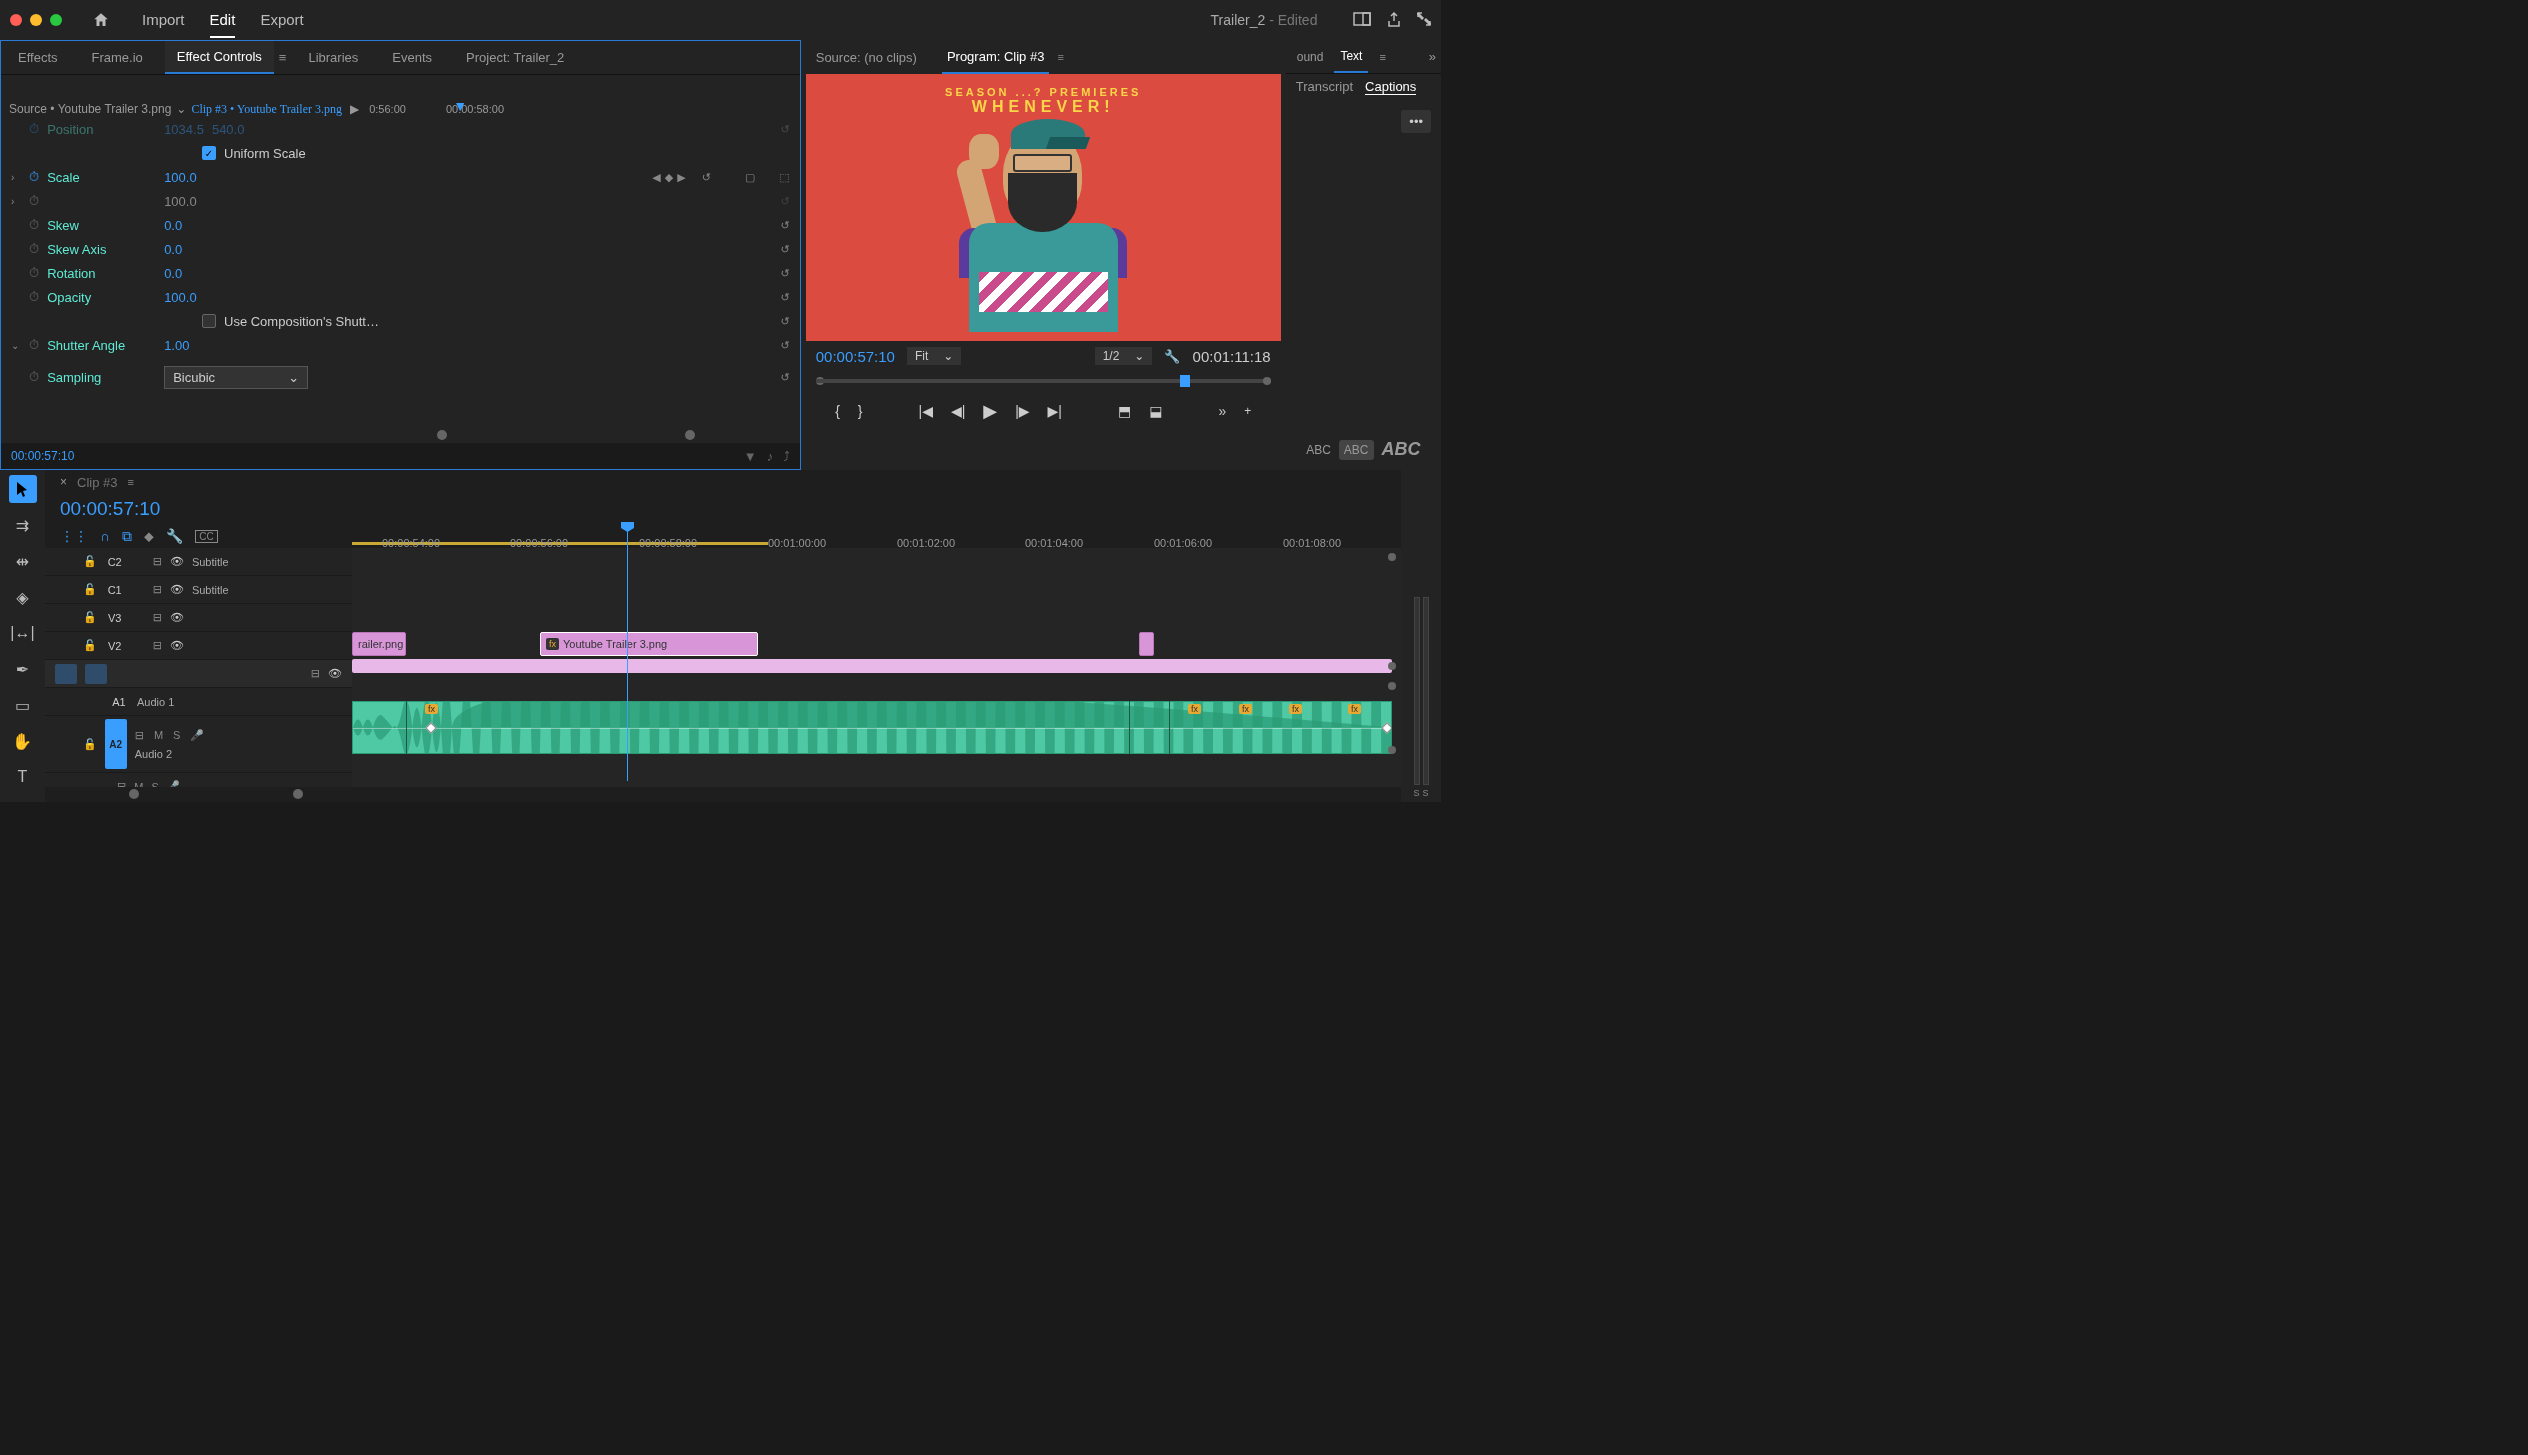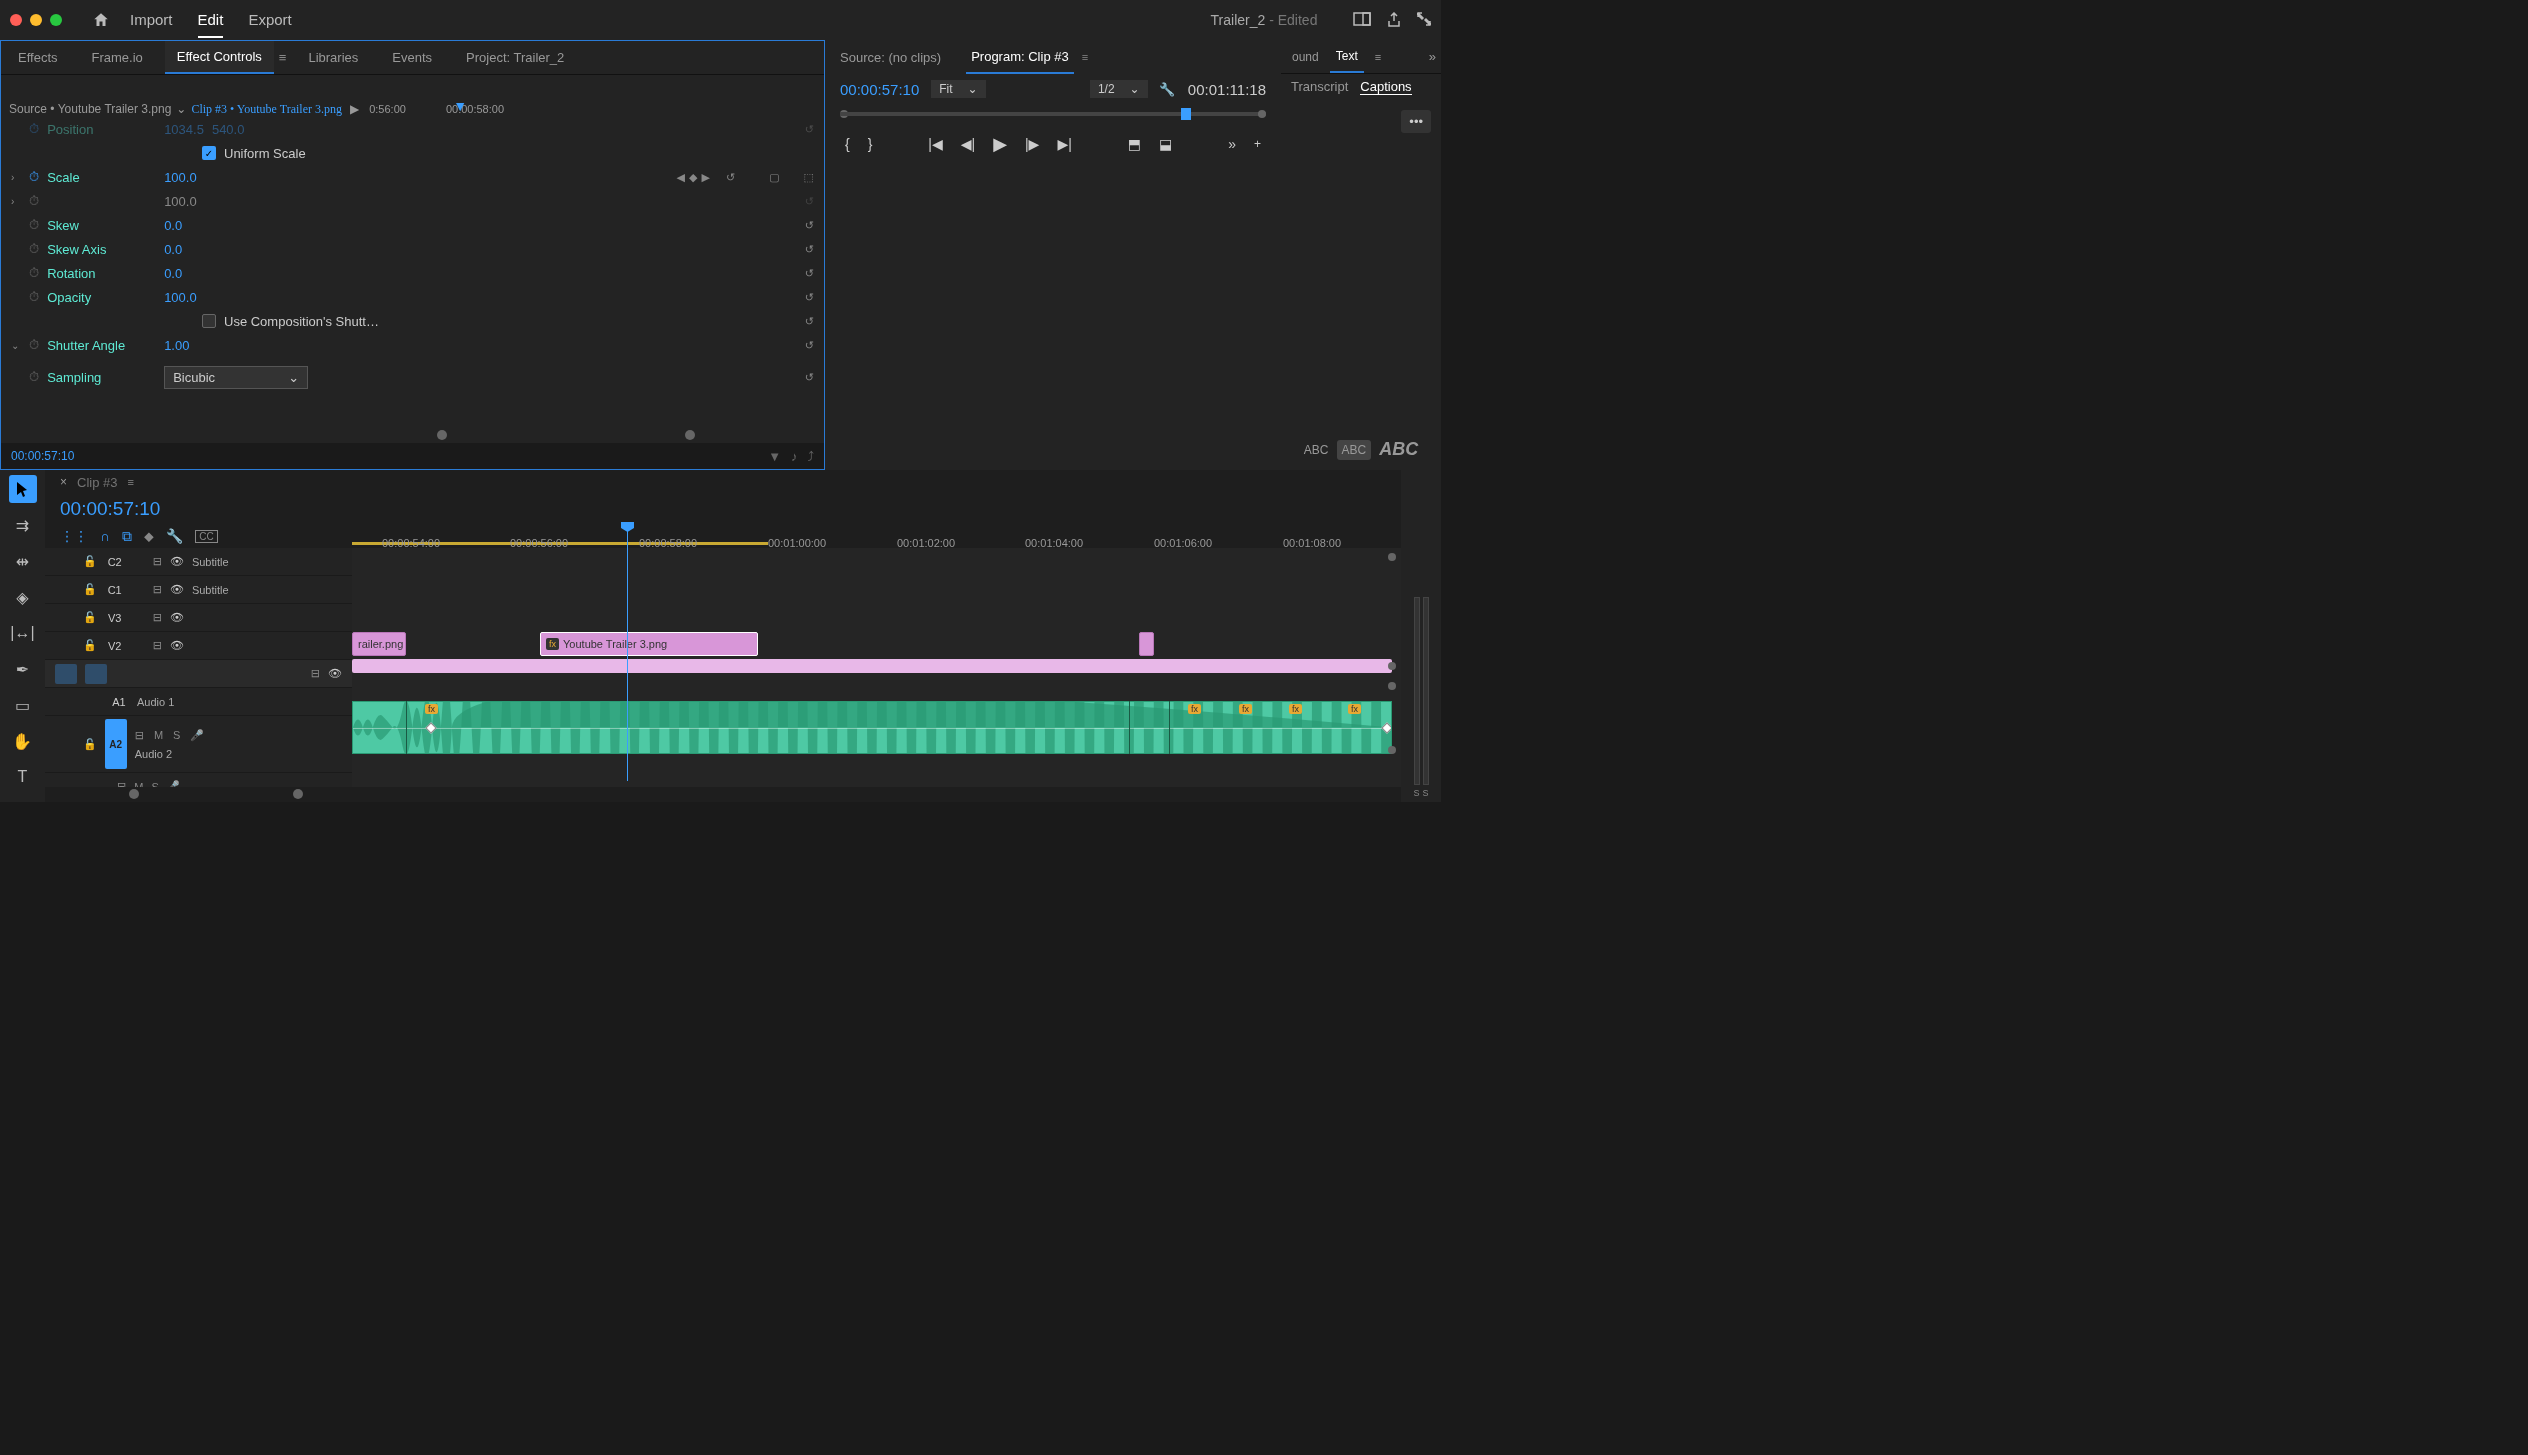--- a/index.html
+++ b/index.html
@@ -4,21 +4,21 @@
 <style>
 * { margin: 0; padding: 0; box-sizing: border-box; font-family: -apple-system, "Segoe UI", sans-serif; user-select: none; }
 body { background: #1a1a1a; color: #ccc; font-size: 13px; overflow: hidden; width: 1441px; height: 802px; }
 
 
 .topbar { height: 40px; background: #232323; display: flex; align-items: center; padding: 0 10px; gap: 20px; }
 .traffic { display: flex; gap: 8px; margin-right: 10px; }
 .traffic span { width: 12px; height: 12px; border-radius: 50%; display: block; }
 .t-red { background: #ff5f57; } .t-yellow { background: #febc2e; } .t-green { background: #28c840; }
 .home-icon { color: #bbb; font-size: 18px; cursor: pointer; }
-.topbar-tabs { display: flex; gap: 25px; }
+.topbar-tabs { display: flex; gap: 25px; margin-left: 12px; }
 .topbar-tab { color: #bbb; cursor: pointer; font-size: 15px; padding: 8px 0; }
 .topbar-tab.active { color: #fff; border-bottom: 2px solid #fff; }
 .title-center { position: absolute; left: 50%; transform: translateX(-50%); color: #aaa; font-size: 14px; }
 .topbar-right { margin-left: auto; display: flex; gap: 15px; color: #bbb; font-size: 16px; }
 .topbar-right span { cursor: pointer; }
 
 
 .main { display: flex; height: 430px; }
 
 
@@ -384,20 +384,41 @@
       </div>
     </div>
   </div>
 
   <div class="program-panel">
     <div class="prog-tabs">
       <span class="prog-tab">Source: (no clips)</span>
       <span class="prog-tab active">Program: Clip #3</span>
       <span class="prog-tab-menu">≡</span>
     </div>
+    <div class="prog-video">
+      <div class="prog-video-inner">
+        <div class="prog-video-text">
+          <div class="line1">SEASON ...? PREMIERES</div>
+          <div class="line2">WHENEVER!</div>
+        </div>
+        <div class="prog-person">
+          <div class="prog-arm"></div>
+          <div class="prog-hand"></div>
+          <div class="prog-sleeve-l"></div>
+          <div class="prog-sleeve-r"></div>
+          <div class="prog-body"></div>
+          <div class="prog-body-stripe"></div>
+          <div class="prog-head"></div>
+          <div class="prog-cap"></div>
+          <div class="prog-cap-brim"></div>
+          <div class="prog-glasses"></div>
+          <div class="prog-beard"></div>
+        </div>
+      </div>
+    </div>
     <div class="prog-controls">
       <span class="prog-tc">00:00:57:10</span>
       <div class="prog-dd">
           <span>Fit</span>
           <span>⌄</span>
         </div>
       <div style="flex:1"></div>
       <div class="prog-dd">
           <span>1/2</span>
           <span>⌄</span>

